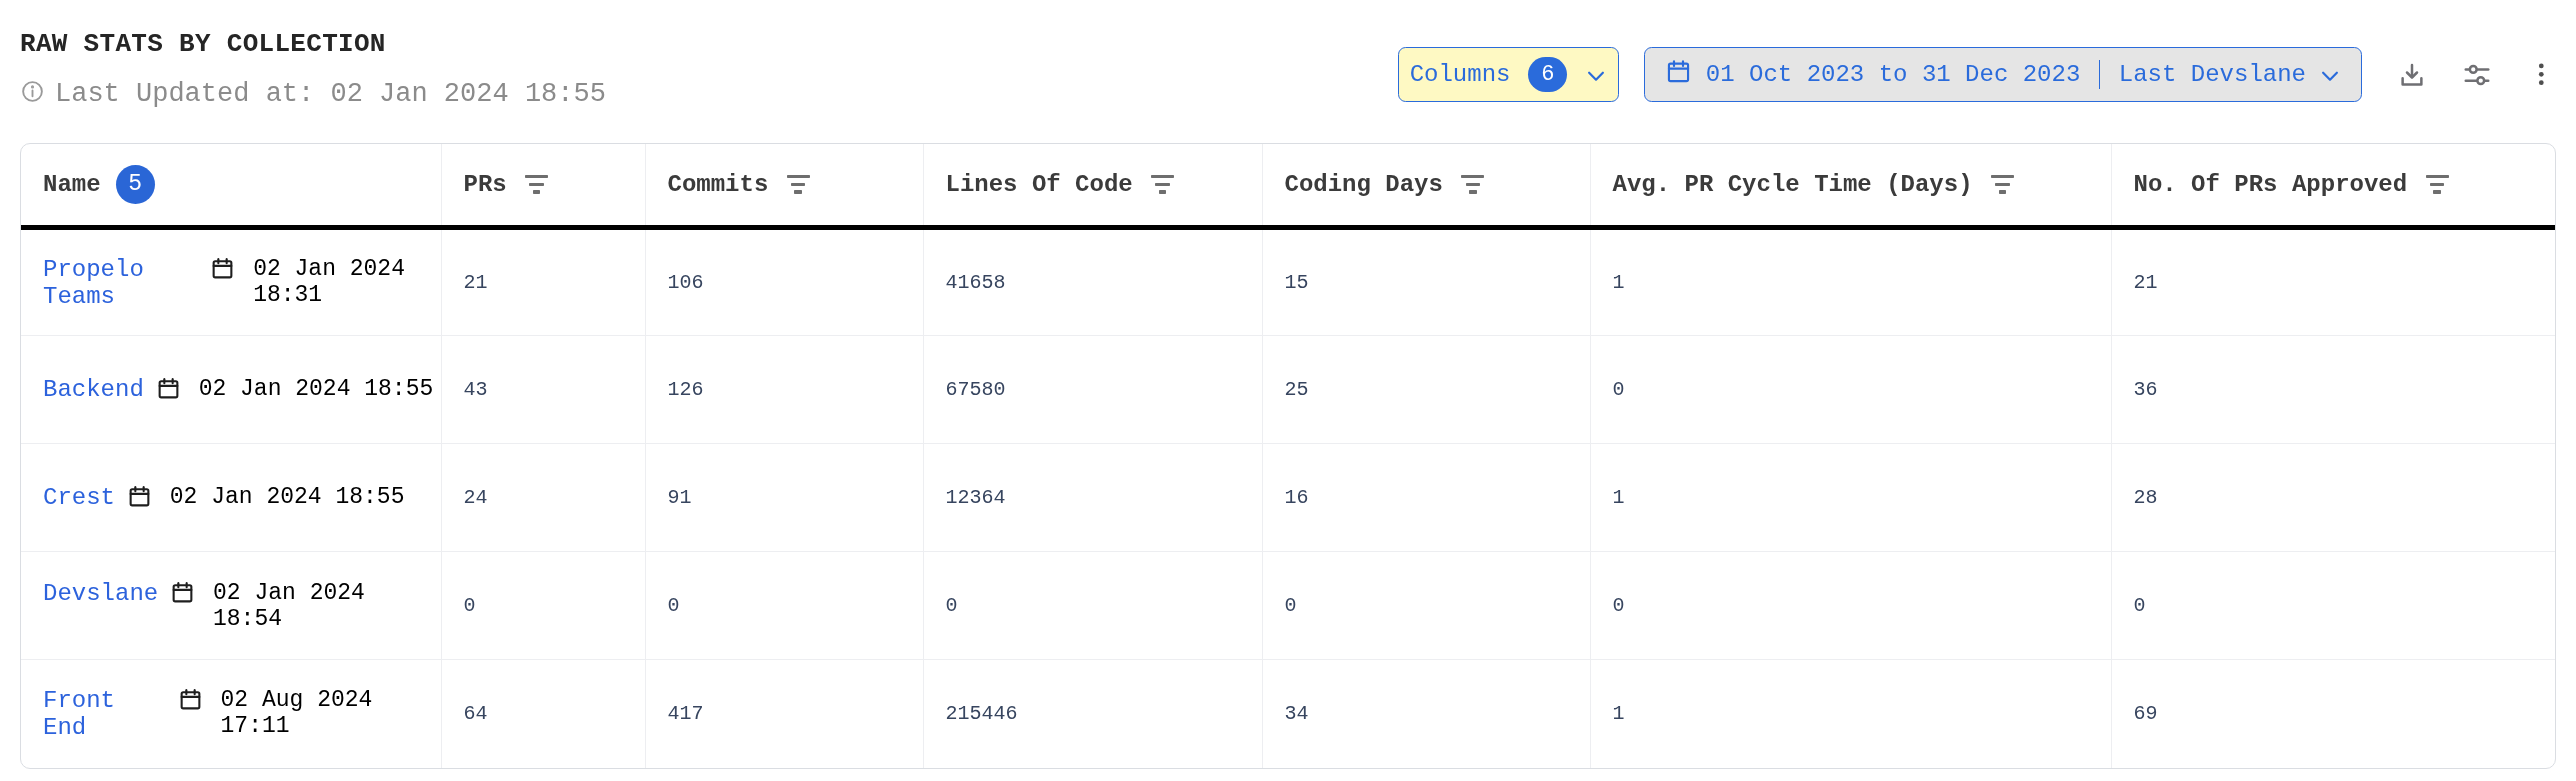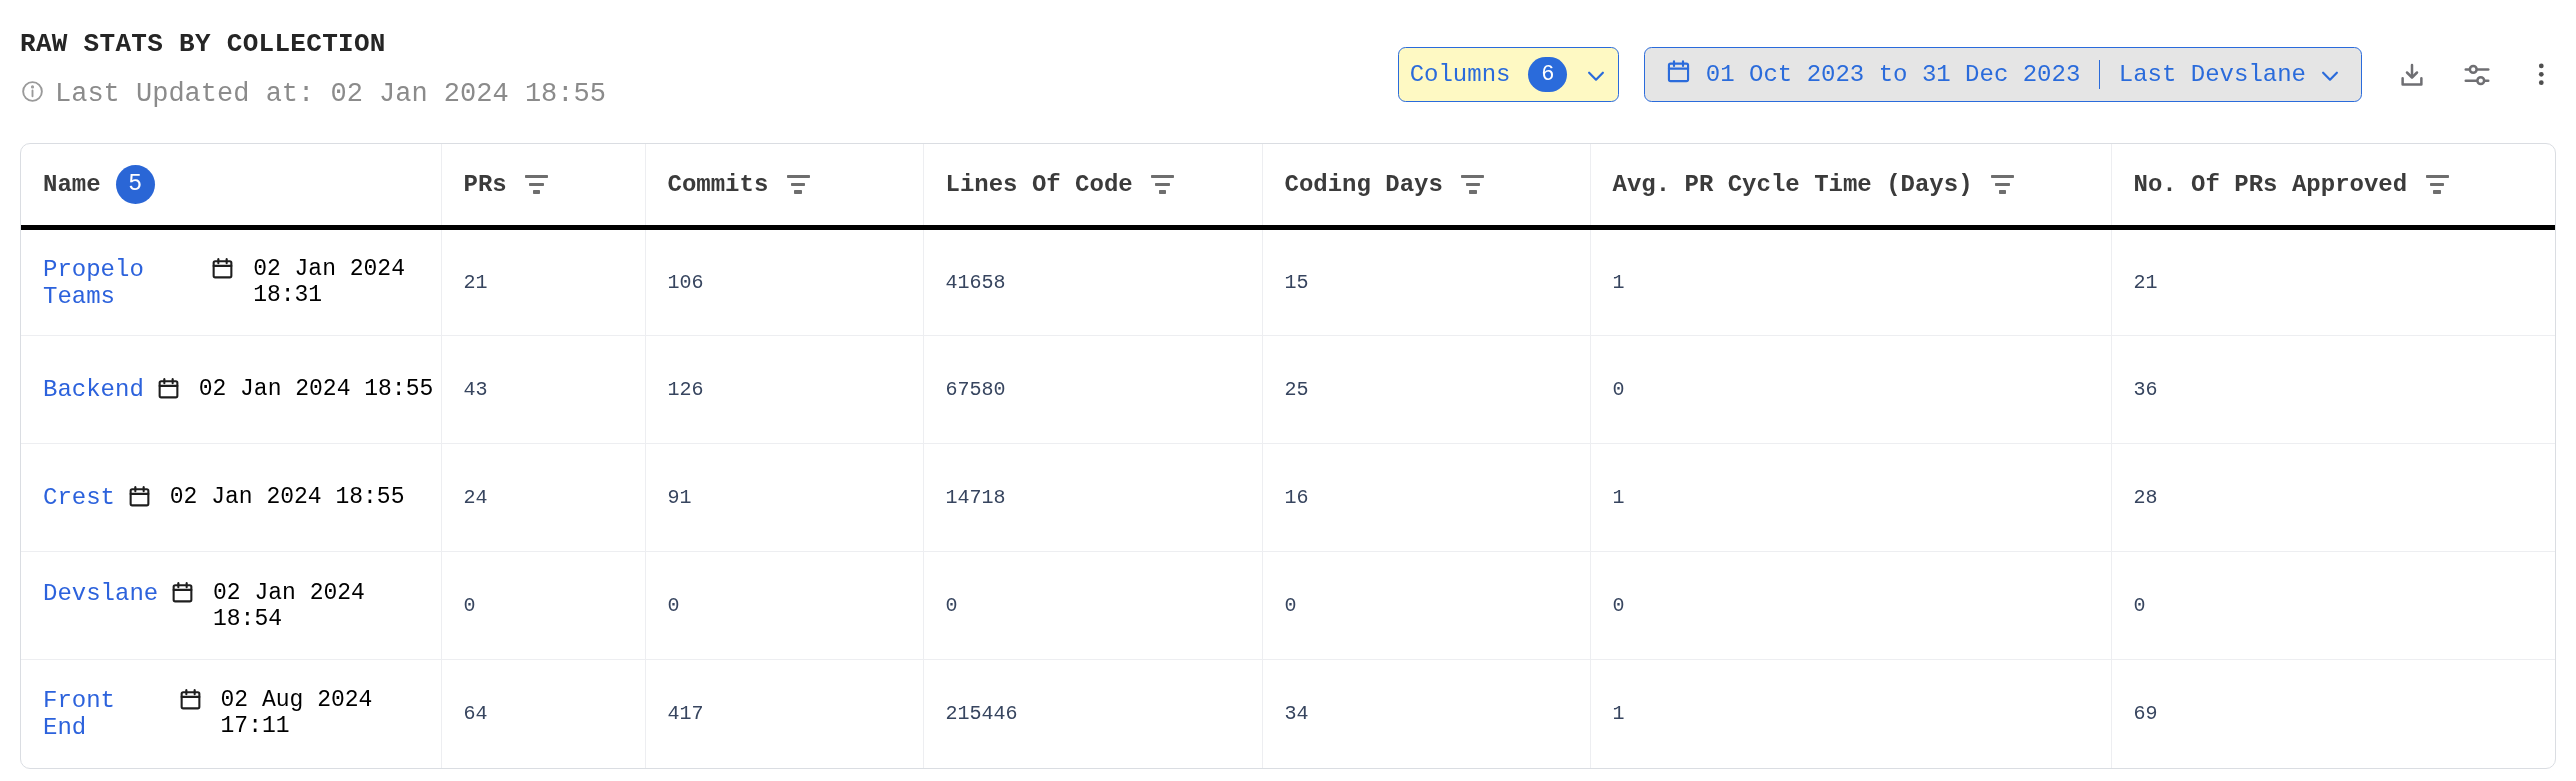--- a/index.html
+++ b/index.html
@@ -287,21 +287,21 @@
             <line x1="3.5" y1="9.5" x2="20.5" y2="9.5"></line>
             <line x1="8" y1="3" x2="8" y2="7"></line>
             <line x1="16" y1="3" x2="16" y2="7"></line>
           </svg>
           <span class="row-date-text">02 Jan 2024 18:55</span>
         </span>
       </span>
     </td>
   <td><span class="num">24</span></td>
             <td><span class="num">91</span></td>
-            <td><span class="num">14718</span></td>
+            <td><span class="num">12364</span></td>
             <td><span class="num">16</span></td>
             <td><span class="num">1</span></td>
             <td><span class="num">28</span></td>
           </tr>
 
   <tr>
     <td>
       <span class="name-cell">
         <a class="name-link">Devslane</a>
         <span class="row-date">

